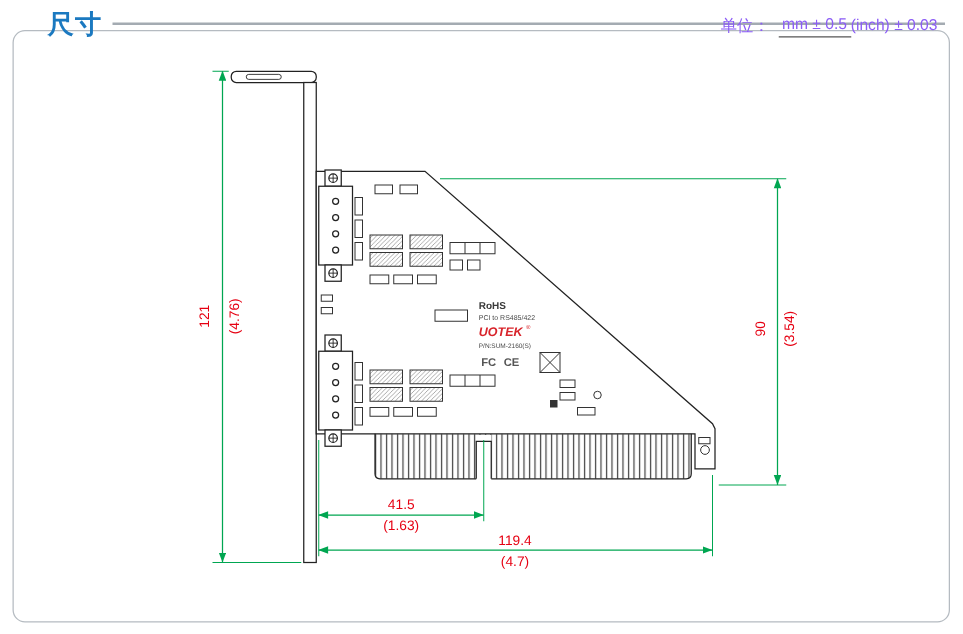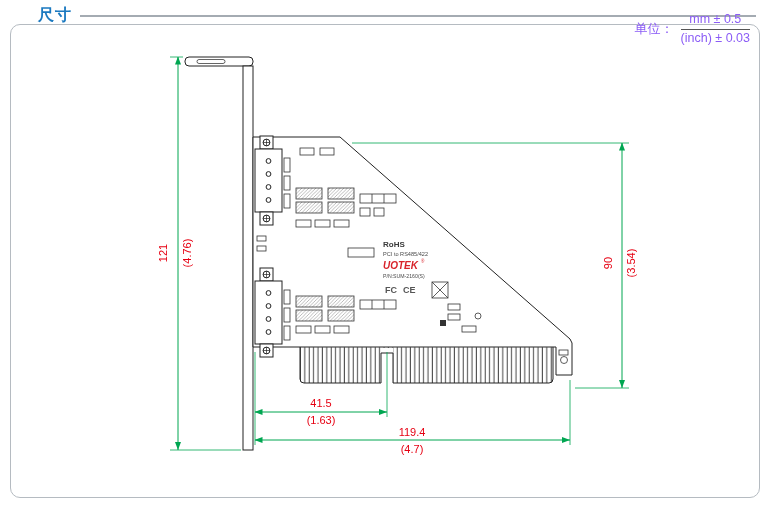--- a/index.html
+++ b/index.html
@@ -1,26 +1,26 @@
 <!DOCTYPE html>
 <html><head>
 <meta charset="utf-8">
 <style>
   html,body{margin:0;padding:0;background:#ffffff;}
   body{width:770px;height:507px;position:relative;overflow:hidden;
        font-family:"Liberation Sans", sans-serif;}
   .header{position:absolute;top:5px;left:38px;right:14px;display:flex;align-items:center;gap:8px;z-index:3;}
-  .title{color:#1b79c0;font-weight:bold;font-size:16px;letter-spacing:1px;white-space:nowrap;}
+  .title{color:#1b79c0;font-weight:bold;font-size:21px;letter-spacing:1px;white-space:nowrap;}
   .rule{flex:1;height:0;border-top:2px solid #a4abb2;}
   .panel{position:absolute;top:24px;left:10px;width:748px;height:472px;
          border:1px solid #b5bbc1;border-radius:10px;background:#fff;z-index:1;}
   .units{position:absolute;top:12px;right:20px;display:flex;align-items:center;gap:7px;z-index:3;
          color:#8b5cf6;}
   .units-label{font-size:13px;}
-  .frac{display:inline-flex;flex-direction:column;text-align:center;font-size:12.5px;line-height:1.25;}
+  .frac{display:inline-flex;text-align:center;font-size:12.5px;line-height:1.25;}
   .frac-top{border-bottom:1px solid #555;padding:0 3px 1px 3px;}
   .frac-bottom{padding-top:1px;}
   svg.drawing{position:absolute;top:0;left:0;z-index:2;}
   .dim{stroke:#00a651;stroke-width:1;fill:none;}
   .ext{stroke:#00a651;stroke-width:0.8;fill:none;}
   .dtxt{fill:#e60012;font-size:11px;font-family:"Liberation Sans", sans-serif;}
   .outline{stroke:#222;fill:#fff;}
   .comp{stroke:#333;fill:none;stroke-width:0.8;}
 </style>
 </head>

